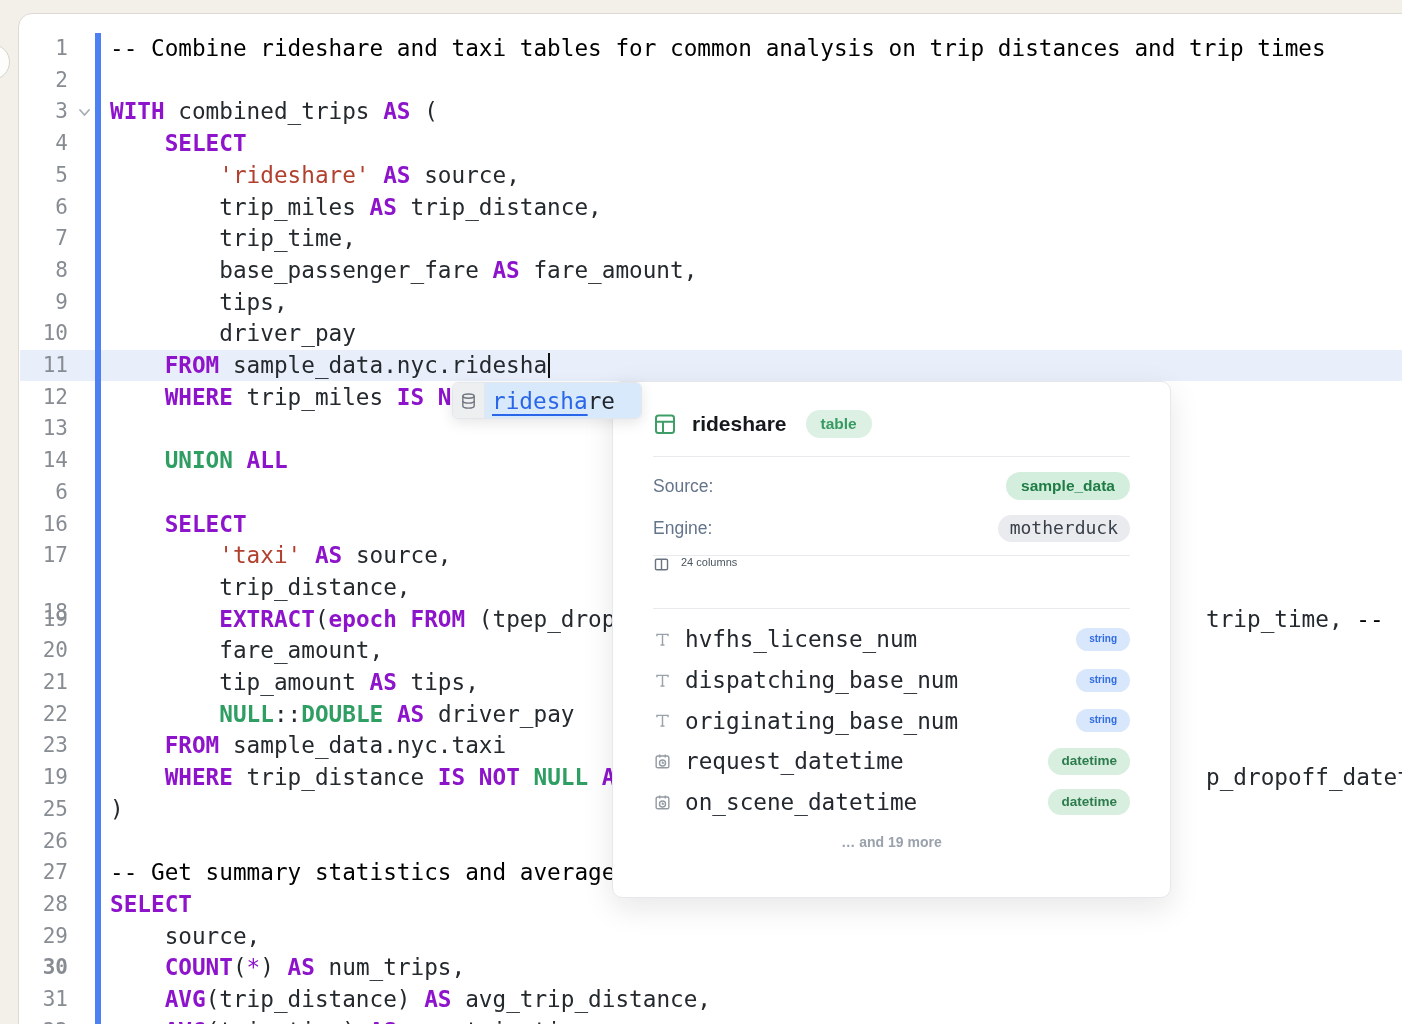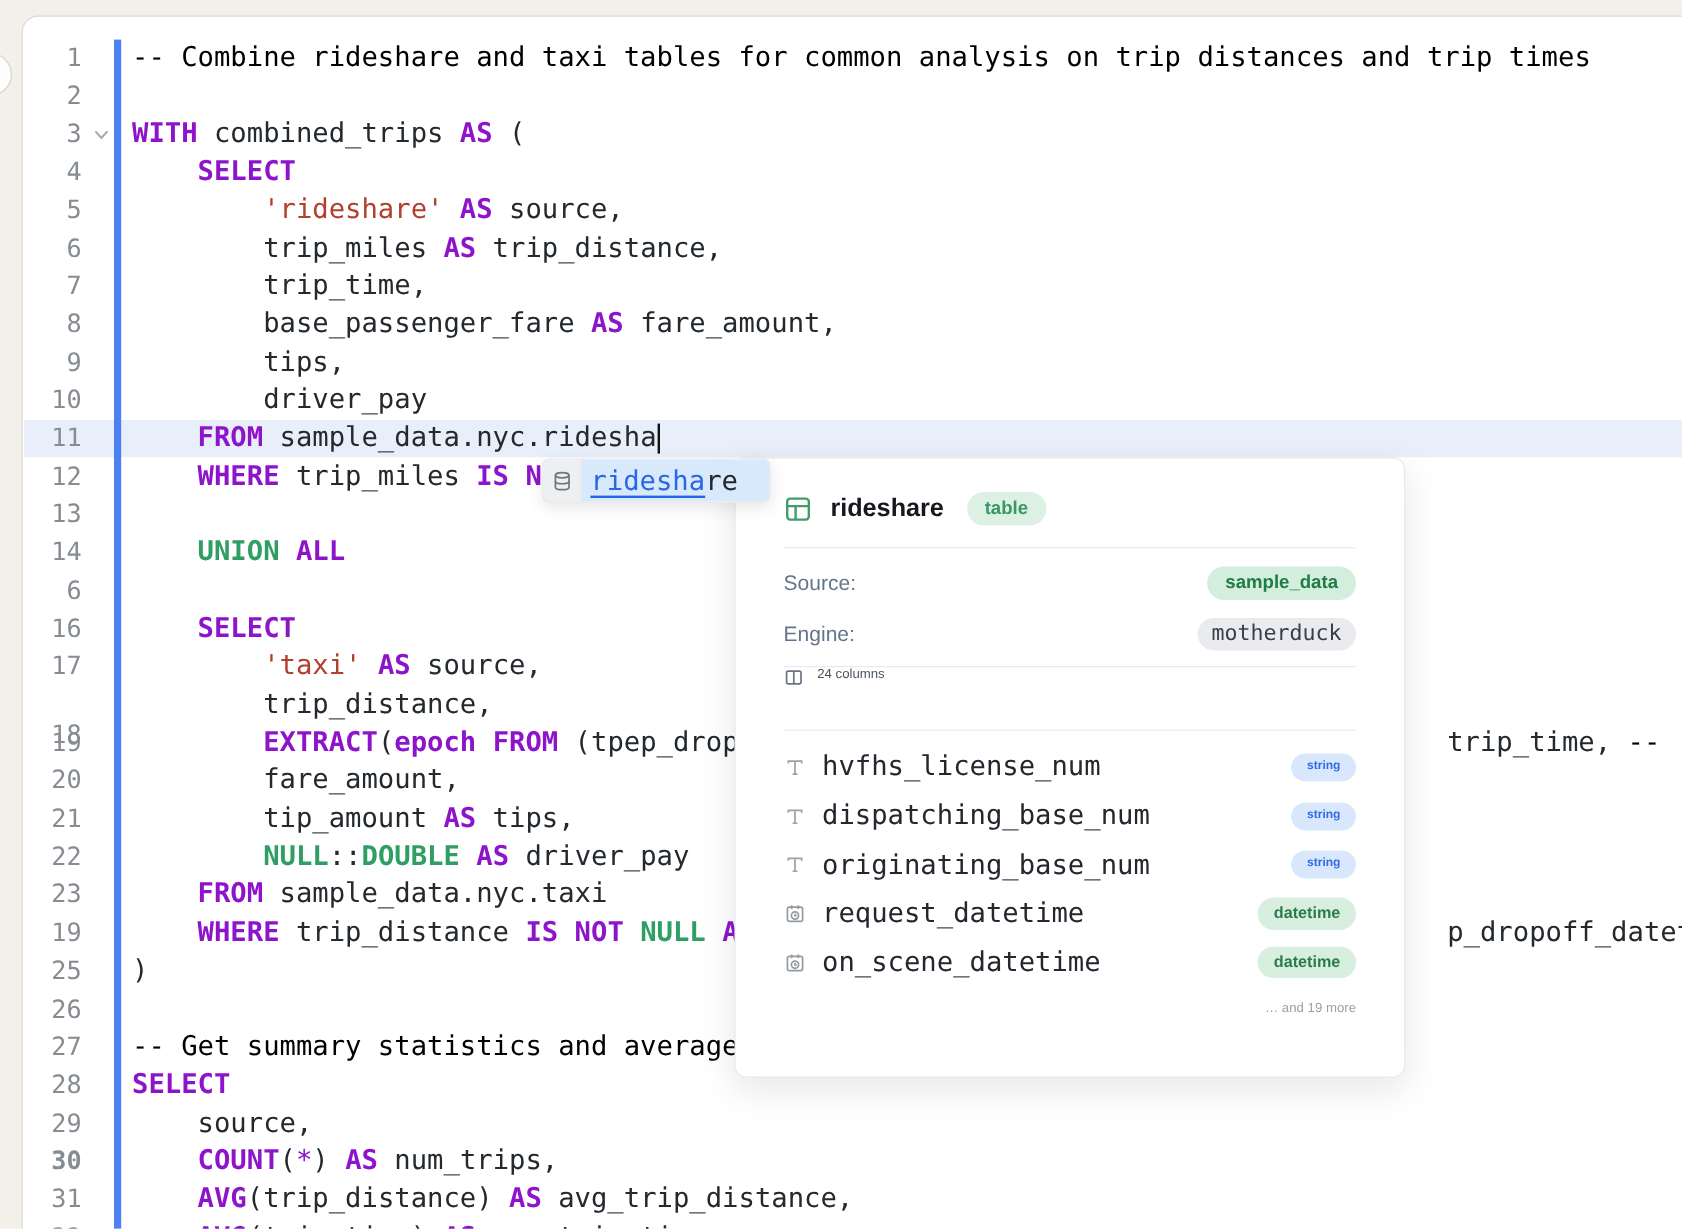--- a/index.html
+++ b/index.html
@@ -80,21 +80,21 @@
   .pill-green{background:#d4eedd;color:#1e7c44;font-size:15.5px;font-weight:bold;padding:6px 15px 7px;}
   .pill-gray{background:#e9ebee;color:#383f49;font-family:"DejaVu Sans Mono", monospace;font-size:18px;padding:4px 12px 5px;}
   .hr2{margin-top:6px !important;}
   .count-row{height:52px;display:flex;gap:11px;font-size:11px;color:#4a5560;}
   .col-list{margin-top:10px;}
   .col-row{height:40.7px;display:flex;align-items:center;}
   .col-icon{flex:0 0 auto;width:19px;display:flex;align-items:center;justify-content:center;margin-right:13px;}
   .col-name{font-family:"DejaVu Sans Mono", monospace;font-size:22.7px;color:#23272e;flex:1;}
   .pill-blue{background:#d9e7fc;color:#2e6be4;font-size:10px;font-weight:bold;padding:6px 13px 7px;}
   .pill-dt{background:#d8eedf;color:#2c7c4d;font-size:13.5px;font-weight:bold;padding:6px 13px 7px;}
-  .more-row{margin-top:12px;text-align:right;font-size:11px;color:#99a1ab;}
+  .more-row{margin-top:12px;text-align:center;font-size:14px;color:#99a1ab;font-weight:bold;}
 </style>
 </head>
 <body>
 
 <div>
   <div class="frame"></div>
   <div class="edge-circle"></div>
 
   <div class="active-line"></div>
   <div class="gutter-bar"></div>

